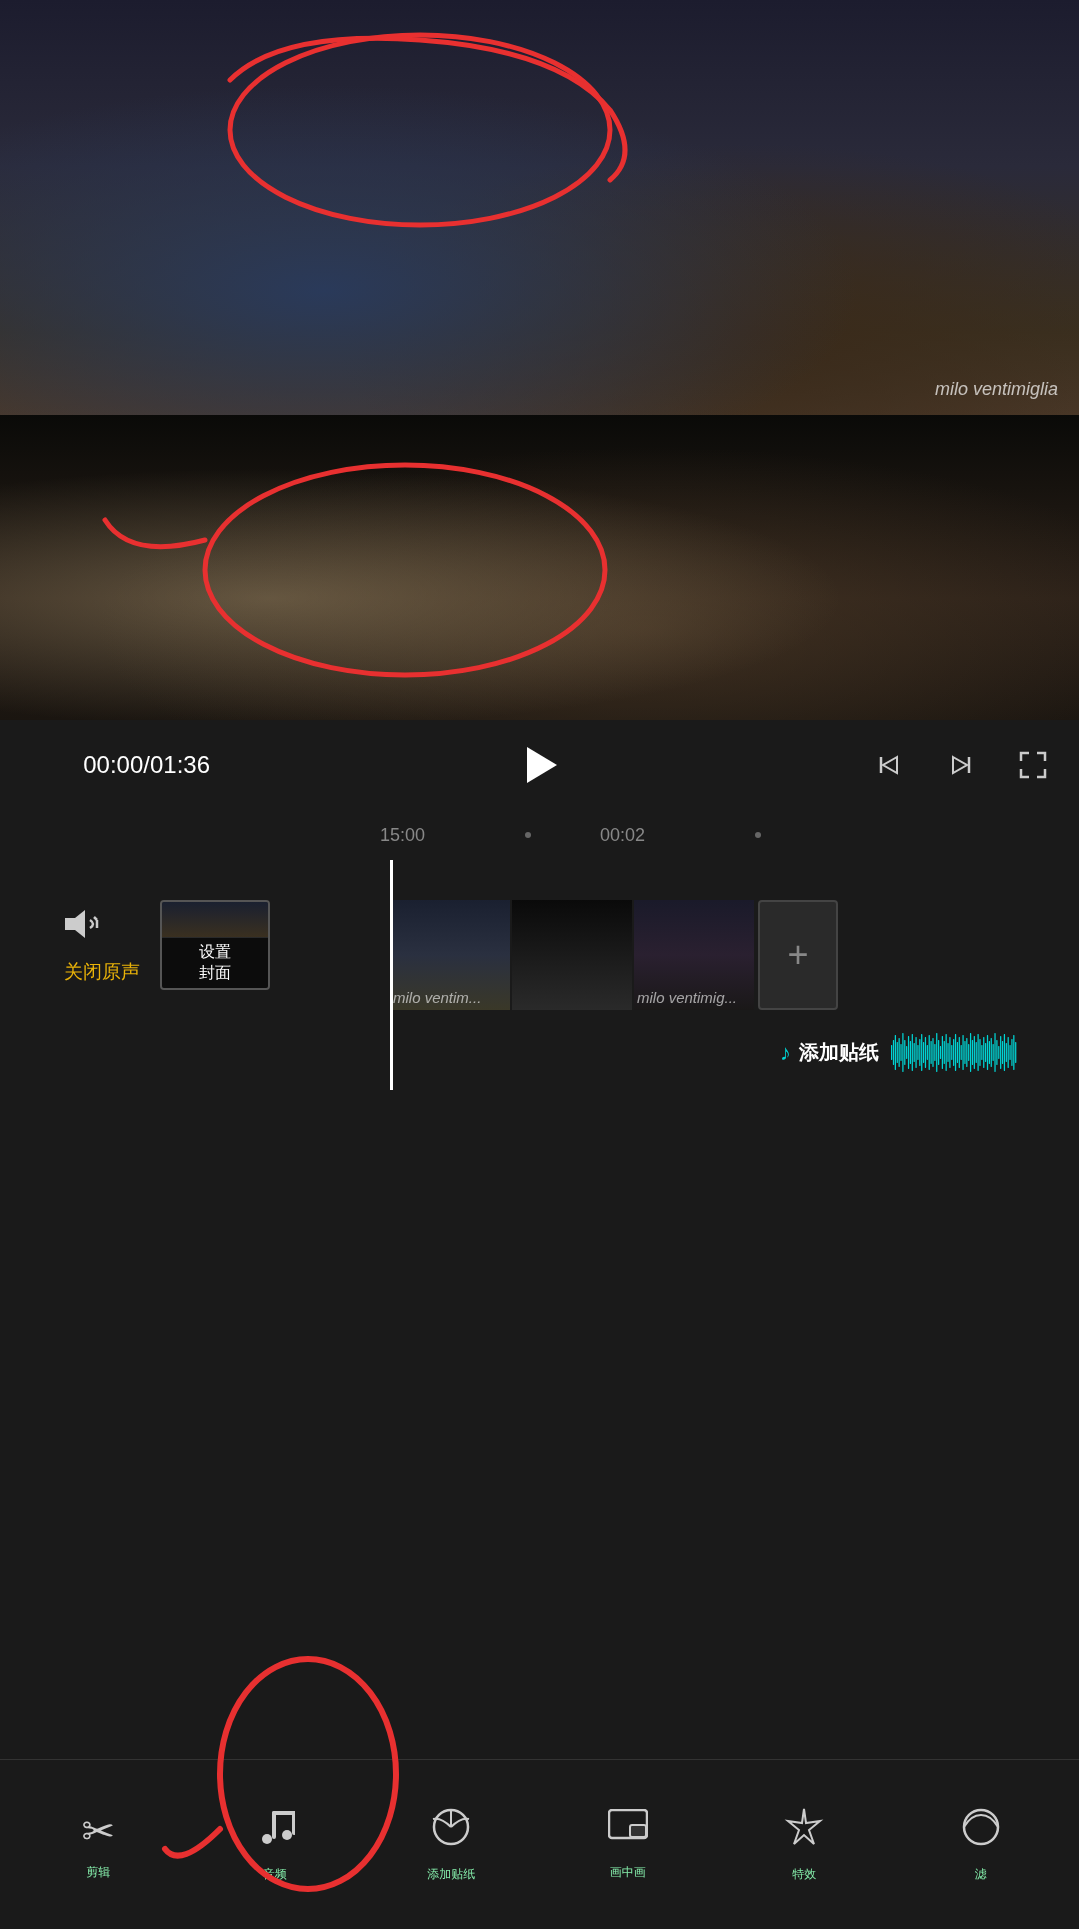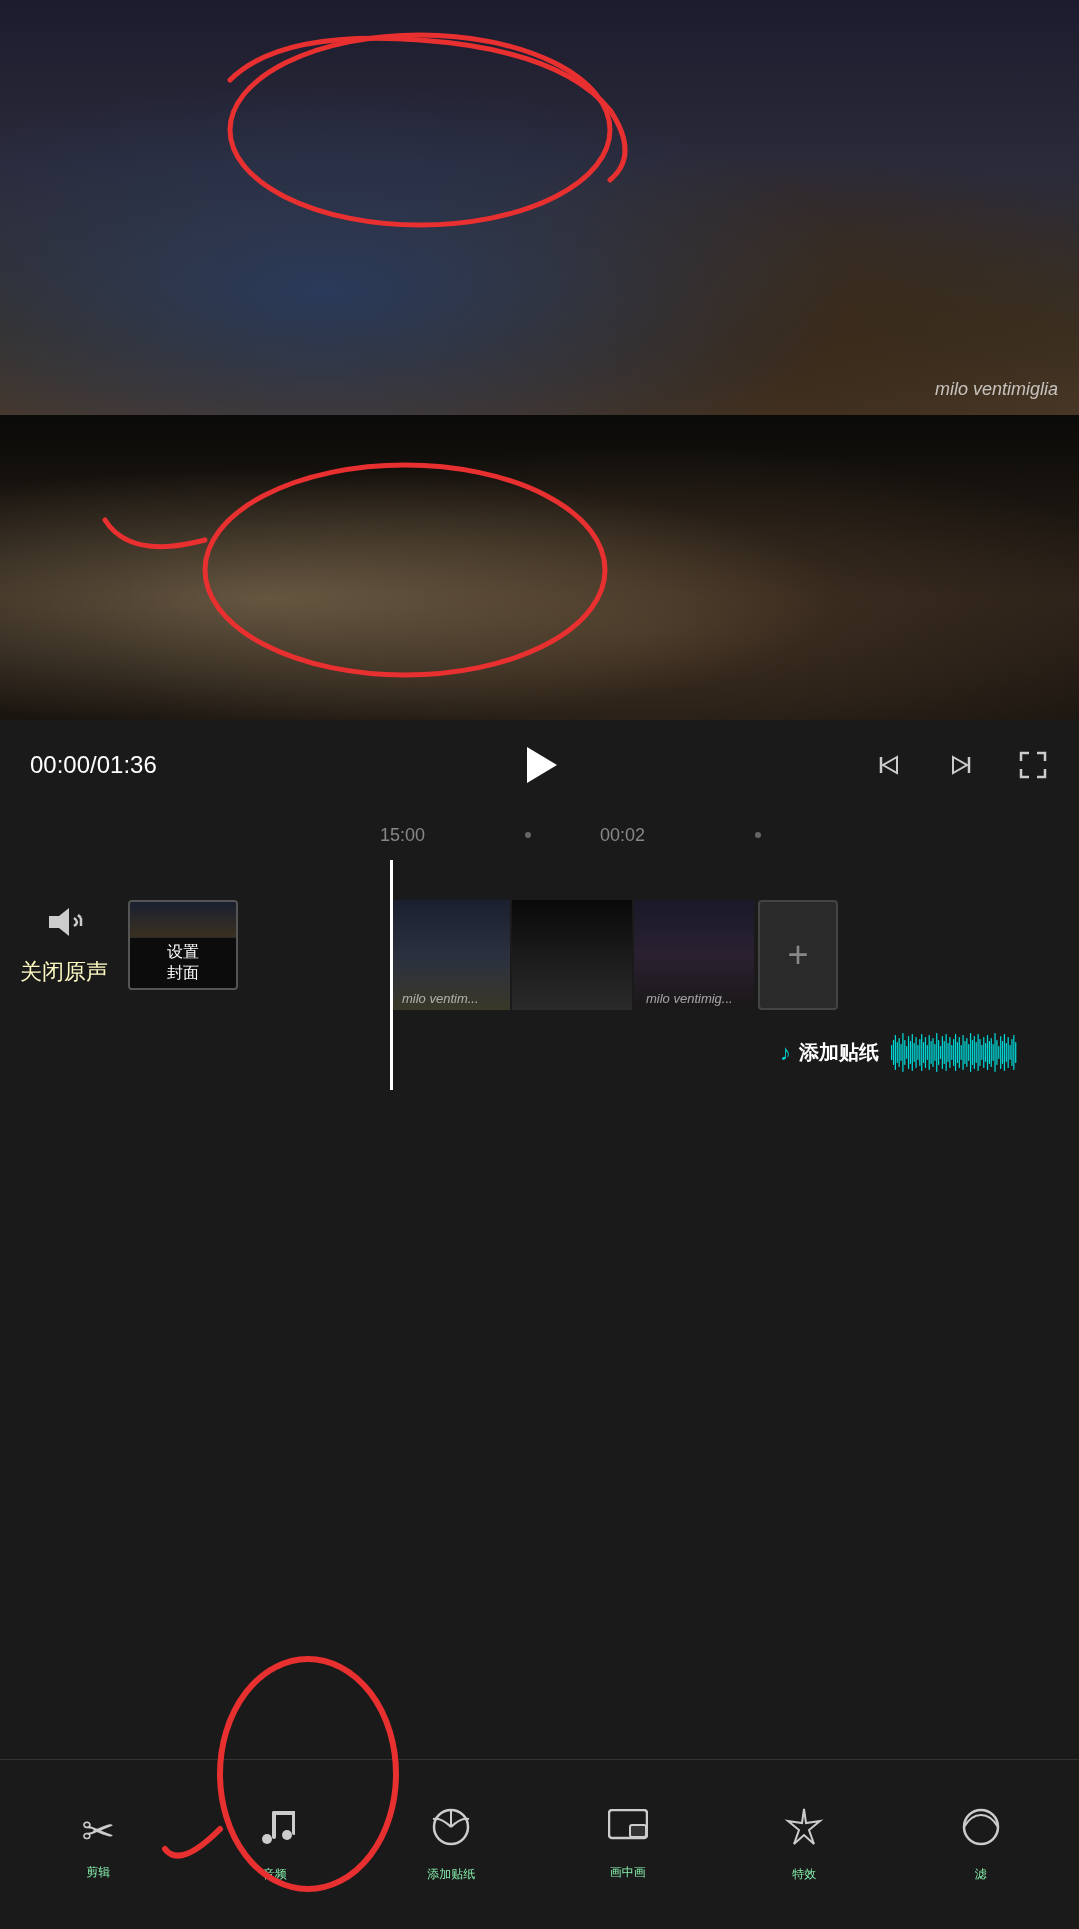--- a/index.html
+++ b/index.html
@@ -88,20 +88,21 @@
       display: flex;
       align-items: center;
       padding: 0 30px;
       gap: 0;
     }
 
     .time-display {
       color: #fff;
       font-size: 24px;
       min-width: 180px;
+      text-align: right;
     }
 
     .controls-center {
       flex: 1;
       display: flex;
       justify-content: center;
       align-items: center;
     }
 
     .btn-play {
@@ -192,22 +193,23 @@
       gap: 8px;
       cursor: pointer;
     }
 
     .mute-icon {
       font-size: 36px;
       color: #ccc;
     }
 
     .mute-label {
-      color: #fef9c3;
-      font-size: 22px;
+      color: #eab308;
+      font-size: 19px;
+      margin-left: 44px;
     }
 
     .cover-btn {
       display: flex;
       flex-direction: column;
       align-items: flex-start;
       gap: 1px;
       cursor: pointer;
       border: 2px solid #555;
       background: #2a2a2a;
@@ -282,23 +284,23 @@
     .thumb-2 {
       background: linear-gradient(180deg, #0a0a0a 0%, #1a1a1a 50%, #2a2a2a 100%);
     }
     .thumb-3 {
       background: linear-gradient(180deg, #1a1a2a 0%, #2a2030 50%, #1a1818 100%);
     }
 
     .thumb-watermark {
       position: absolute;
       bottom: 4px;
-      left: 12px;
+      left: 3px;
       color: rgba(255,255,255,0.6);
-      font-size: 13px;
+      font-size: 15px;
       font-style: italic;
     }
 
     .add-clip-btn {
       width: 80px;
       height: 110px;
       background: #2a2a2a;
       border: 2px solid #444;
       display: flex;
       align-items: center;

